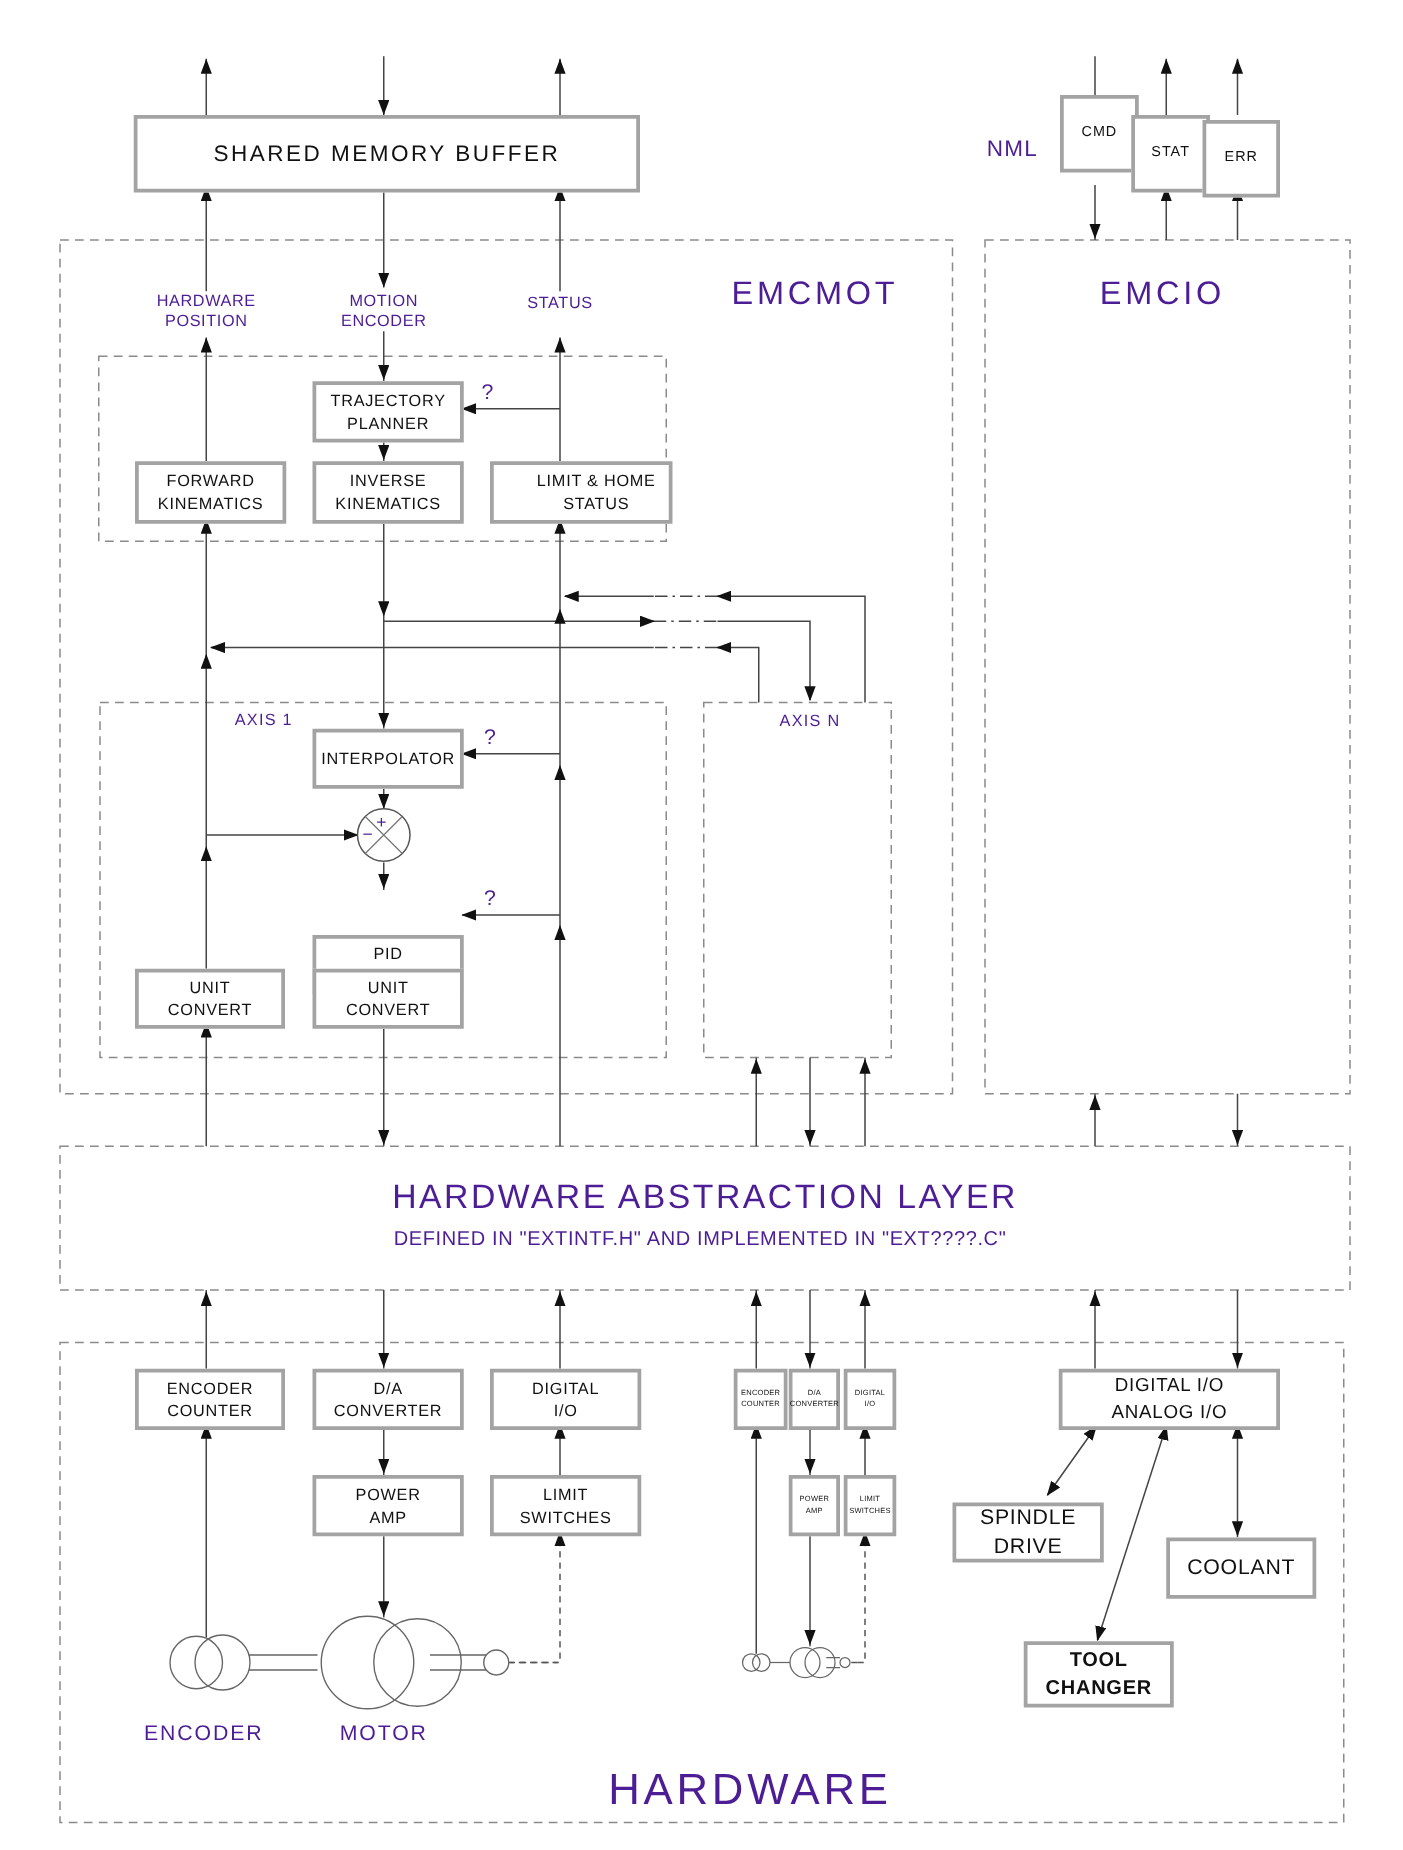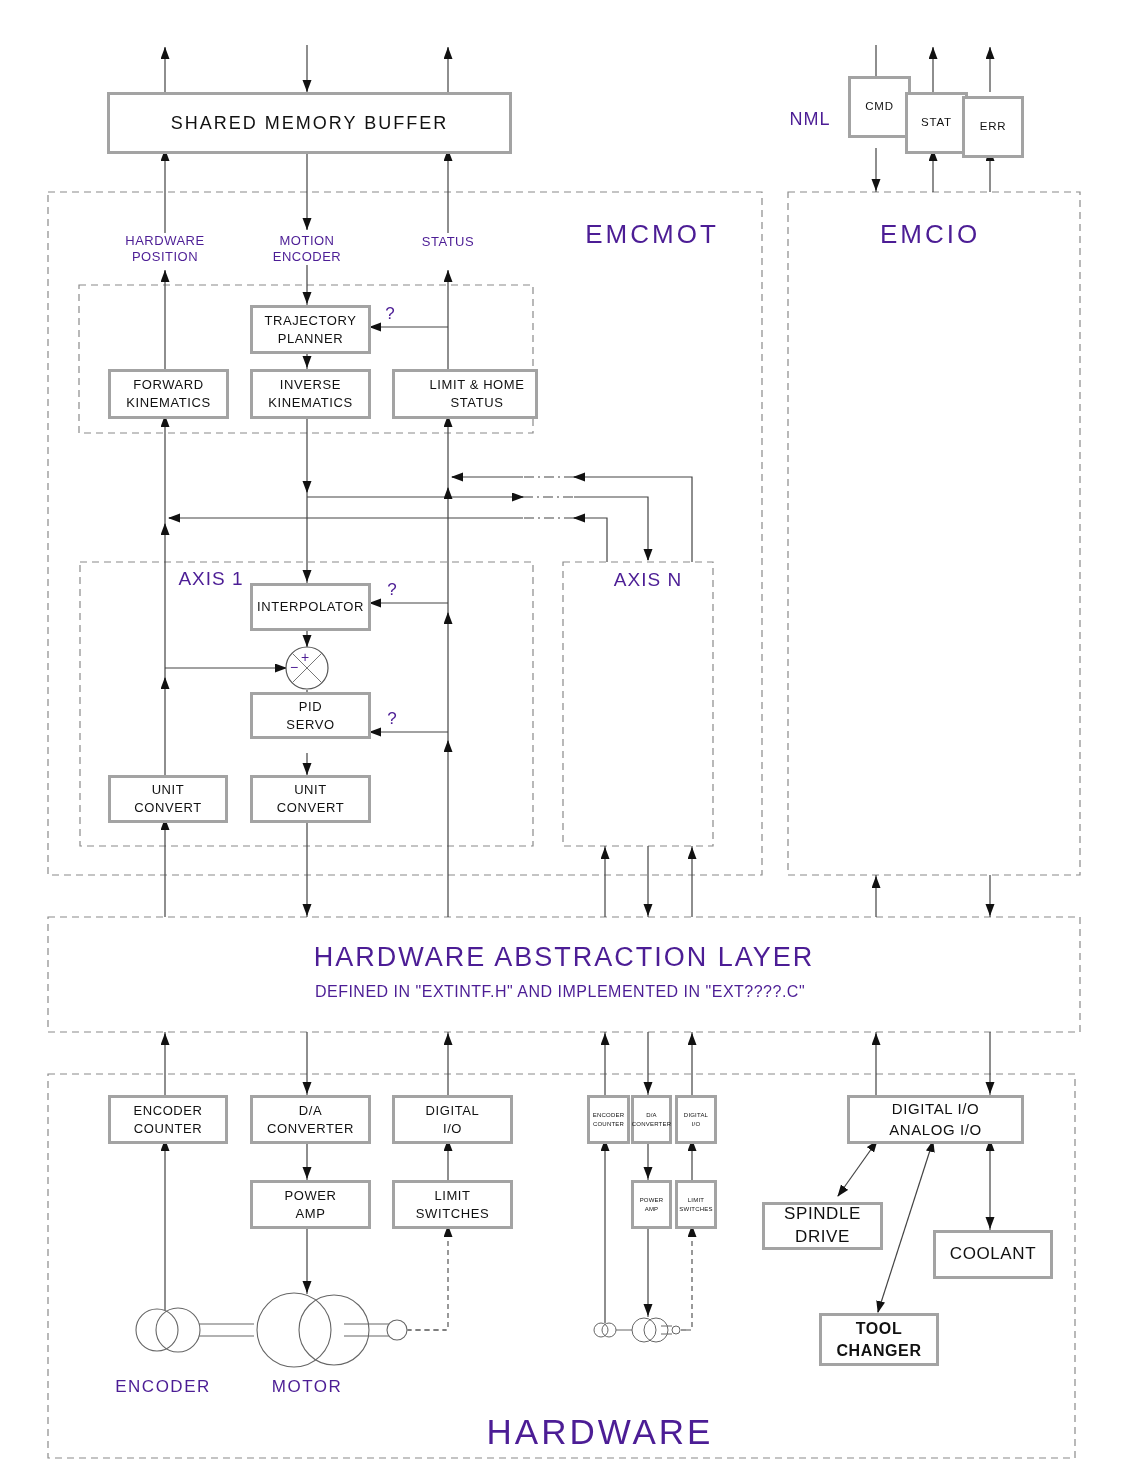--- a/index.html
+++ b/index.html
@@ -11,21 +11,21 @@
       text-align:center;font-size:13px;letter-spacing:.6px;line-height:1.35;color:#111;}
   .bx-lg{font-size:18px;letter-spacing:2px;}
   .bx-nml{font-size:11.5px;letter-spacing:.8px;}
   .bx-sm{font-size:6px;letter-spacing:.2px;line-height:1.5;}
   .bx-io{font-size:15px;letter-spacing:.6px;}
   .bx-hw{font-size:17px;letter-spacing:.6px;}
   .bx-hw2{font-size:16px;letter-spacing:.6px;font-weight:bold;}
   .lbl{position:absolute;z-index:3;text-align:center;color:#4c1d95;}
   .lbl-sig{font-size:13px;line-height:1.25;letter-spacing:.5px;}
   .lbl-title{font-size:26px;letter-spacing:3px;}
-  .lbl-axis{font-size:19px;letter-spacing:1px;}
+  .lbl-axis{font-size:13px;letter-spacing:1px;}
   .lbl-q{font-size:17px;}
   .lbl-nml{font-size:18px;letter-spacing:1px;}
   .lbl-hal{font-size:27px;letter-spacing:2px;}
   .lbl-halsub{font-size:16px;letter-spacing:.5px;}
   .lbl-hw{font-size:35px;letter-spacing:3px;}
   .lbl-mech{font-size:17px;letter-spacing:1.5px;}
   .ln{display:block;}
 </style>
 </head>
 <body>
@@ -219,21 +219,21 @@
     <span class="ln">KINEMATICS</span>
   </div>
   <div class="bx" style="left:392px;top:369px;width:116px;height:44px;padding-left:24px;">
     <span class="ln">LIMIT &amp; HOME</span>
     <span class="ln">STATUS</span>
   </div>
 
   <div class="bx" style="left:250px;top:583px;width:115px;height:42px;">
     <span class="ln">INTERPOLATOR</span>
   </div>
-  <div class="bx" style="left:250px;top:692px;width:115px;height:41px;">
+  <div class="bx" style="left:250px;top:748px;width:115px;height:41px;">
     <span class="ln">PID</span>
     <span class="ln">SERVO</span>
   </div>
   <div class="bx" style="left:108px;top:775px;width:114px;height:42px;">
     <span class="ln">UNIT</span>
     <span class="ln">CONVERT</span>
   </div>
   <div class="bx" style="left:250px;top:775px;width:115px;height:42px;">
     <span class="ln">UNIT</span>
     <span class="ln">CONVERT</span>

